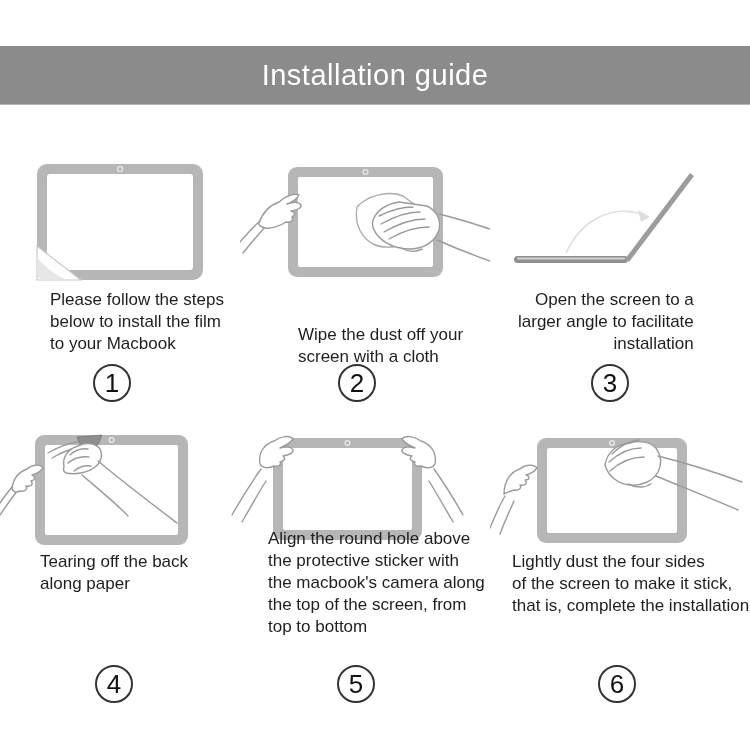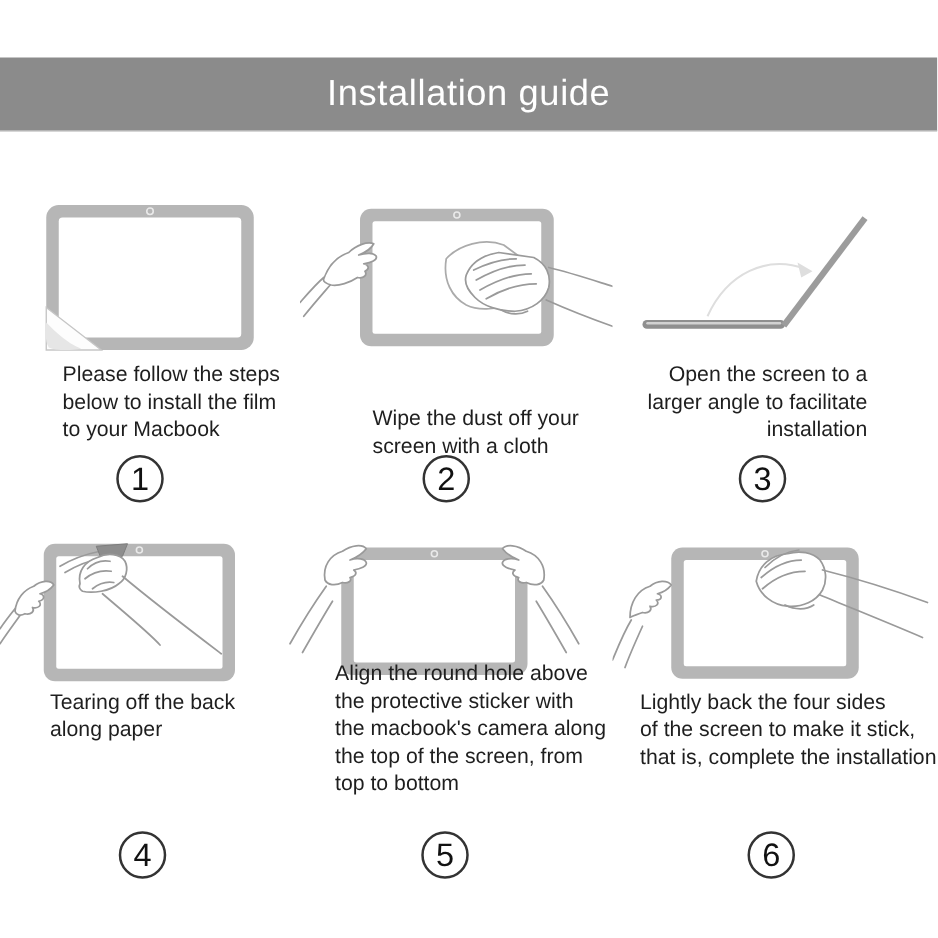--- a/index.html
+++ b/index.html
@@ -192,21 +192,21 @@
         <path class="ln" d="M138,64 C146,68 155,68 161,64"></path>
         <path class="ln" d="M168,36 C192,42 222,51 252,62"></path>
         <path class="ln" d="M166,56 C190,66 220,78 248,90"></path>
       </g>
       <g>
         <path class="ln" d="M0,108 C5,96 9,86 15,76"></path>
         <path class="ln" d="M10,114 C14,103 19,92 24,81"></path>
         <path class="palm" d="M14,74 C14,62 20,52 30,49 C36,44 44,44 47,48 C44,52 40,54 36,55 C40,56 40,60 35,60 C38,63 35,66 30,65 C32,68 29,71 24,70 C19,72 15,73 14,74 Z"></path>
       </g>
     </svg>
-    <p id="s6-cap" class="caption">Lightly back the four sides
+    <p id="s6-cap" class="caption">Lightly dust the four sides
 of the screen to make it stick,
 that is, complete the installation</p>
     <div id="s6-badge" class="badge">
       <span>6</span>
     </div>
   </section>
 
 </div>
 
 </body></html>

